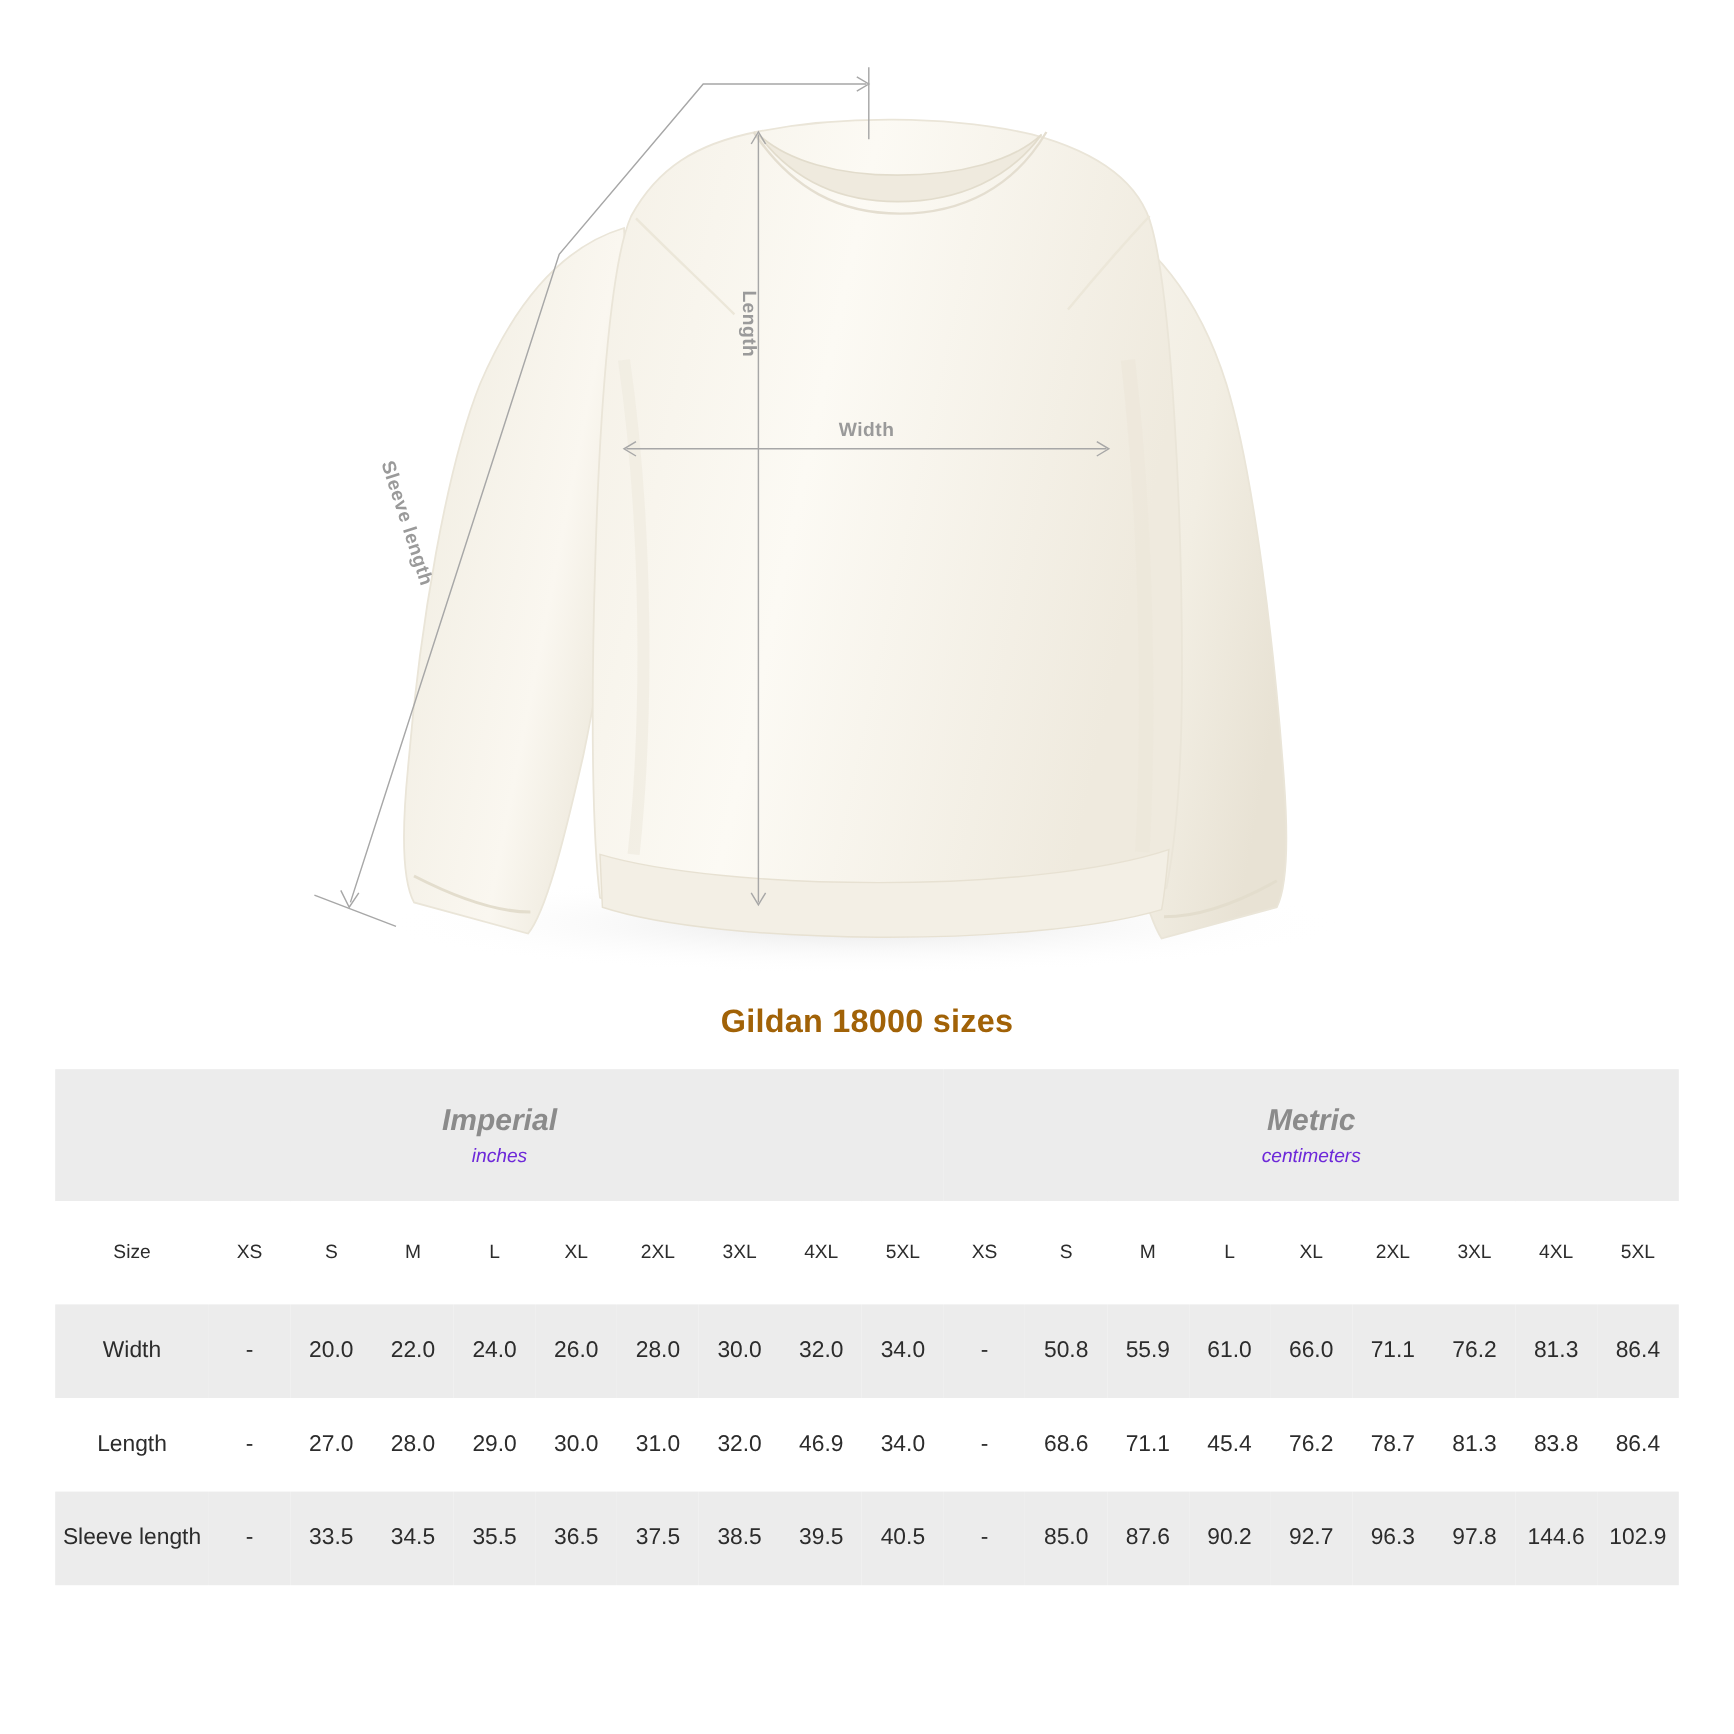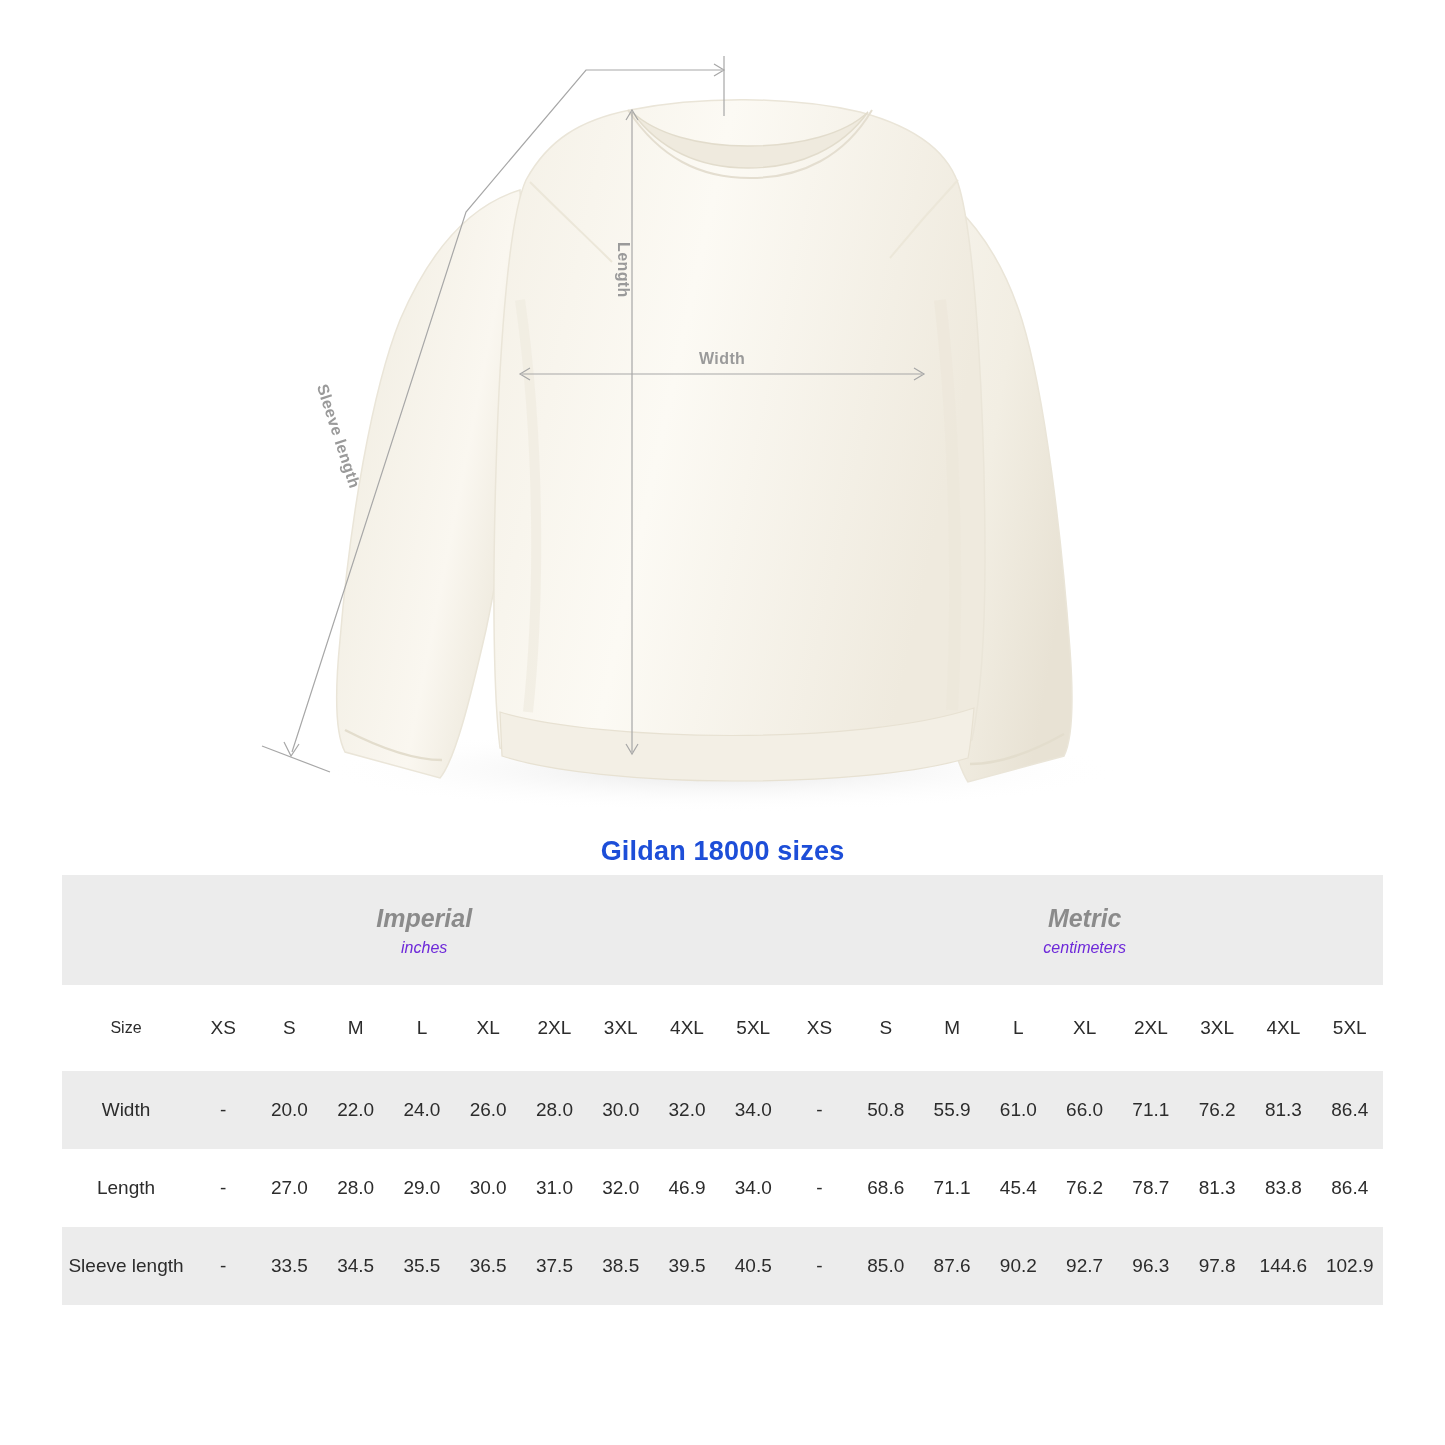--- a/index.html
+++ b/index.html
@@ -58,34 +58,34 @@
   }
 
   
   .title-block {
     text-align: center;
     margin-top: 6px;
   }
   .chart-title {
     font-size: 27px;
     font-weight: bold;
-    color: #1d4ed8;
+    color: #a16207;
     letter-spacing: 0.2px;
   }
   .chart-note {
     margin-top: 16px;
     font-size: 17px;
     font-style: italic;
     color: #6f6f6f;
   }
 
   
   .table-wrap {
-    margin-top: 8px;
-    padding: 0 62px;
+    margin-top: 24px;
+    padding: 0 46px;
     box-sizing: border-box;
   }
   table.size-table {
     width: 100%;
     border-collapse: collapse;
     table-layout: fixed;
   }
   table.size-table td, table.size-table th {
     text-align: center;
     vertical-align: middle;
@@ -104,21 +104,21 @@
   }
   .unit-sub {
     font-size: 16px;
     font-style: italic;
     color: #6d28d9;
     margin-top: 6px;
   }
   .hdr-row td {
     background: #ffffff;
     height: 84px;
-    font-size: 19px;
+    font-size: 16px;
     font-weight: bold;
     color: #2c2c2c;
   }
   .hdr-row td.rowlabel {
     font-size: 16px;
   }
   .data-row td {
     height: 76px;
     font-size: 19px;
     color: #2c2c2c;

